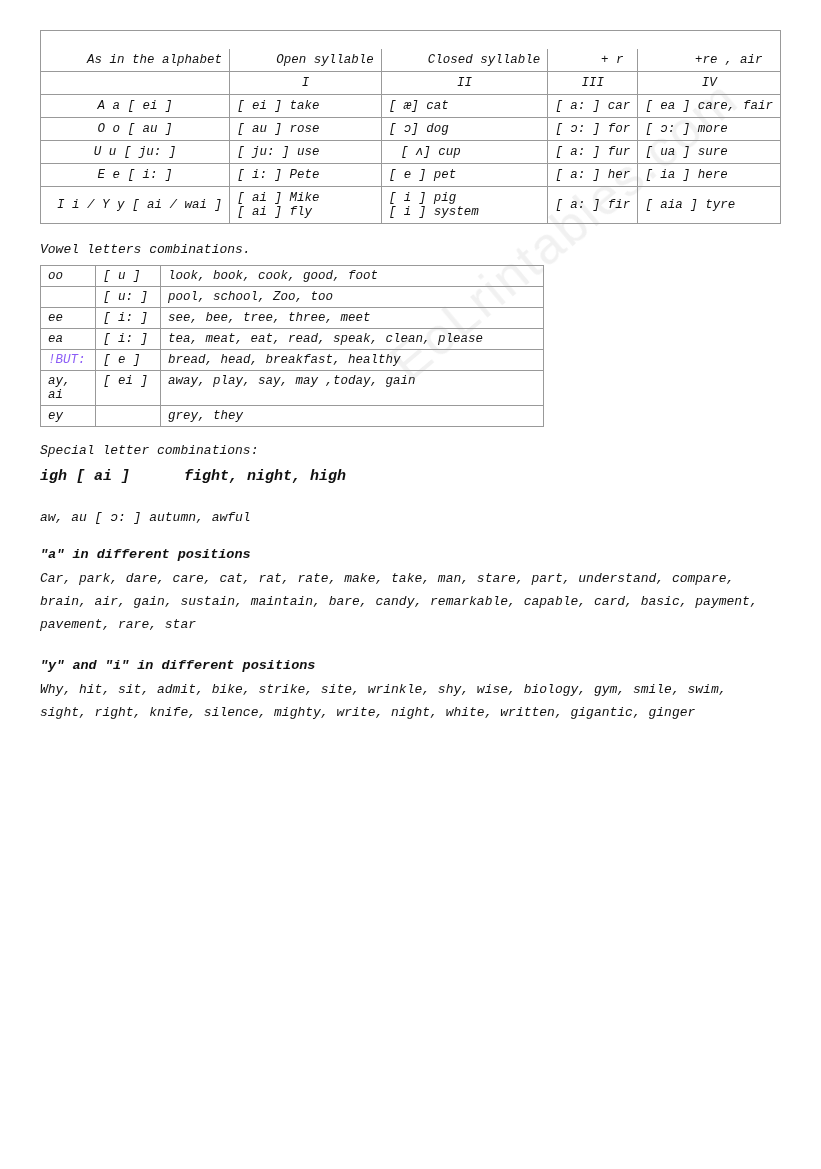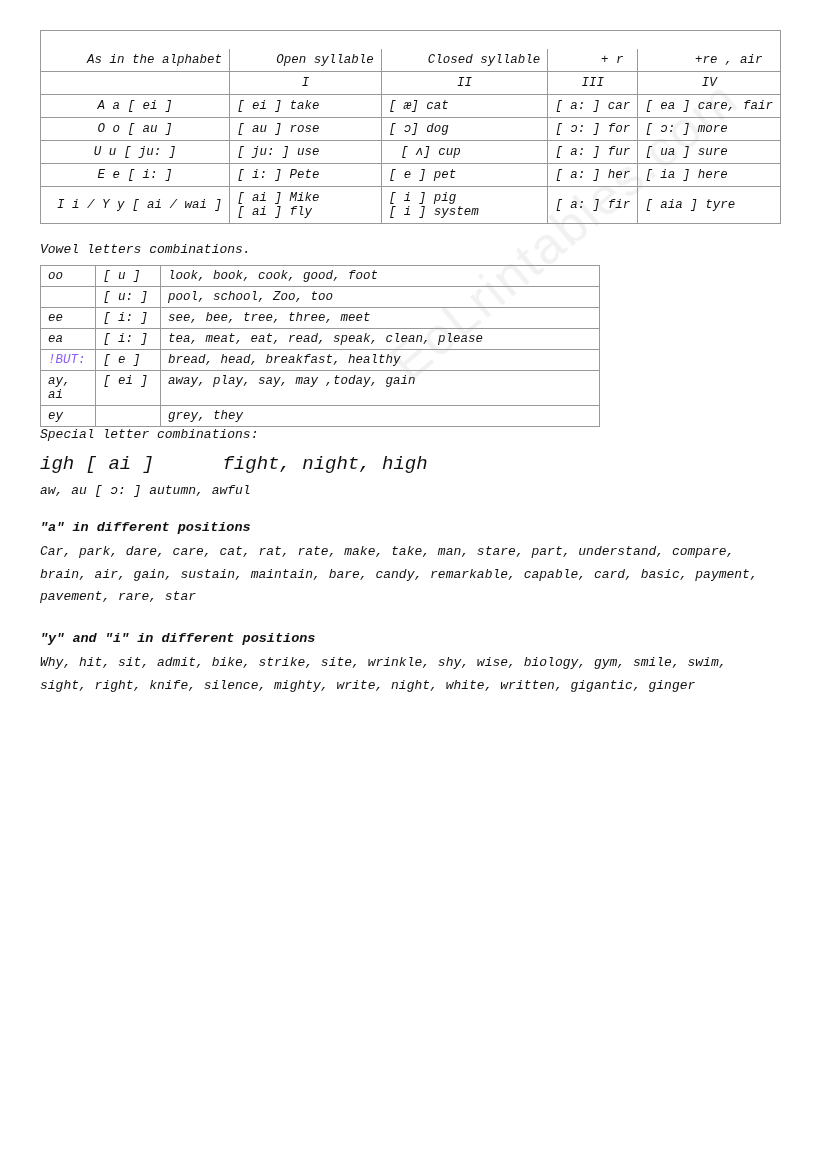--- a/index.html
+++ b/index.html
@@ -46,21 +46,22 @@
     }
 
     
     .section-title {
       font-style: italic;
       margin: 14px 0 8px 0;
       font-size: 13px;
     }
     .combo-table {
       border-collapse: collapse;
-      width: 560px;
+      width: 504px;
+      margin-bottom: 16px;
     }
     .combo-table td {
       border: 1px solid #999;
       padding: 3px 7px;
       font-style: italic;
       font-family: 'Courier New', Courier, monospace;
       font-size: 12.5px;
       vertical-align: top;
     }
     .combo-table .left-col {
@@ -241,21 +242,21 @@
       <tr>
         <td class="left-col" style="font-style:italic;">ey</td>
         <td class="mid-col"></td>
         <td class="right-col" style="font-style:italic;">grey, they</td>
       </tr>
     </tbody>
   </table>
 
   <p class="special-title">Special letter combinations:</p>
   <div class="special-block">
-    <div style="font-style:italic; font-size:19px; margin-bottom:0;">
+    <div style="font-style:italic; font-size:15px; margin-bottom:18px;font-weight:bold;">
       <span style="font-style:italic;">igh [ ai ]&nbsp;&nbsp;&nbsp;&nbsp;&nbsp; fight, night, high</span>
     </div>
     <div style="font-style:italic; font-size:13px;">
       <span style="font-style:italic;">aw, au [ ɔ: ] autumn, awful</span>
     </div>
   </div>
 
   <p class="section-heading">
     <em><span>"a" in different positions</span></em>
   </p>

